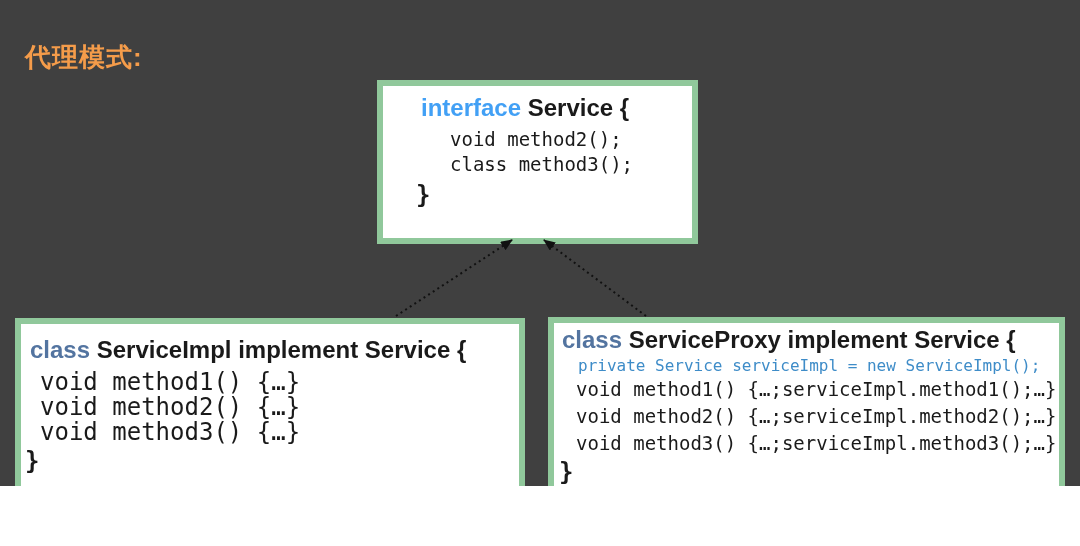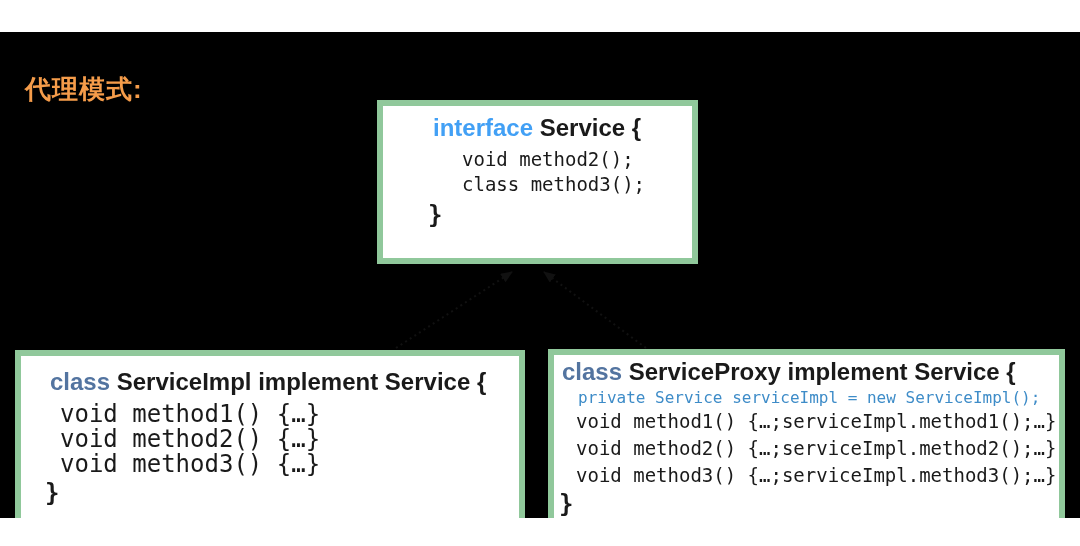--- a/index.html
+++ b/index.html
@@ -8,39 +8,38 @@
     --keyword-blue:#42A0F5;
     --keyword-slate:#5374A0;
     --code-blue:#3E8CC8;
     --text-dark:#1A1A1A;
     --arrow-black:#111111;
   }
   html,body{margin:0;padding:0;background:#fff;}
   .canvas{
     position:relative;
     width:1080px;height:486px;
-    background:#000000;
+    background:#404040;
     overflow:hidden;
     font-family:"Liberation Sans","DejaVu Sans",sans-serif;
-    margin-top:32px;
   }
   .page-title{
     position:absolute;left:25px;top:40px;
     font-size:26px;font-weight:bold;
     color:var(--title-orange);
     letter-spacing:1px;
   }
   .code-box{
     position:absolute;
     box-sizing:border-box;
     border:6px solid var(--box-border-green);
     background:#ffffff;
   }
-  .box-interface{left:377px;top:68px;width:321px;height:164px;padding-left:12px;}
-  .box-impl{left:15px;top:318px;width:510px;height:179px;padding-left:20px;}
+  .box-interface{left:377px;top:80px;width:321px;height:164px;}
+  .box-impl{left:15px;top:318px;width:510px;height:179px;}
   .box-proxy{left:548px;top:317px;width:517px;height:176px;}
 
   .box-title{
     font-size:24px;font-weight:bold;color:var(--text-dark);
     white-space:nowrap;line-height:28px;
   }
   .box-interface .box-title{margin:8px 0 5px 38px;}
   .box-impl .box-title{margin:12px 0 6px 9px;}
   .box-proxy .box-title{margin:3px 0 2px 8px;}
 

